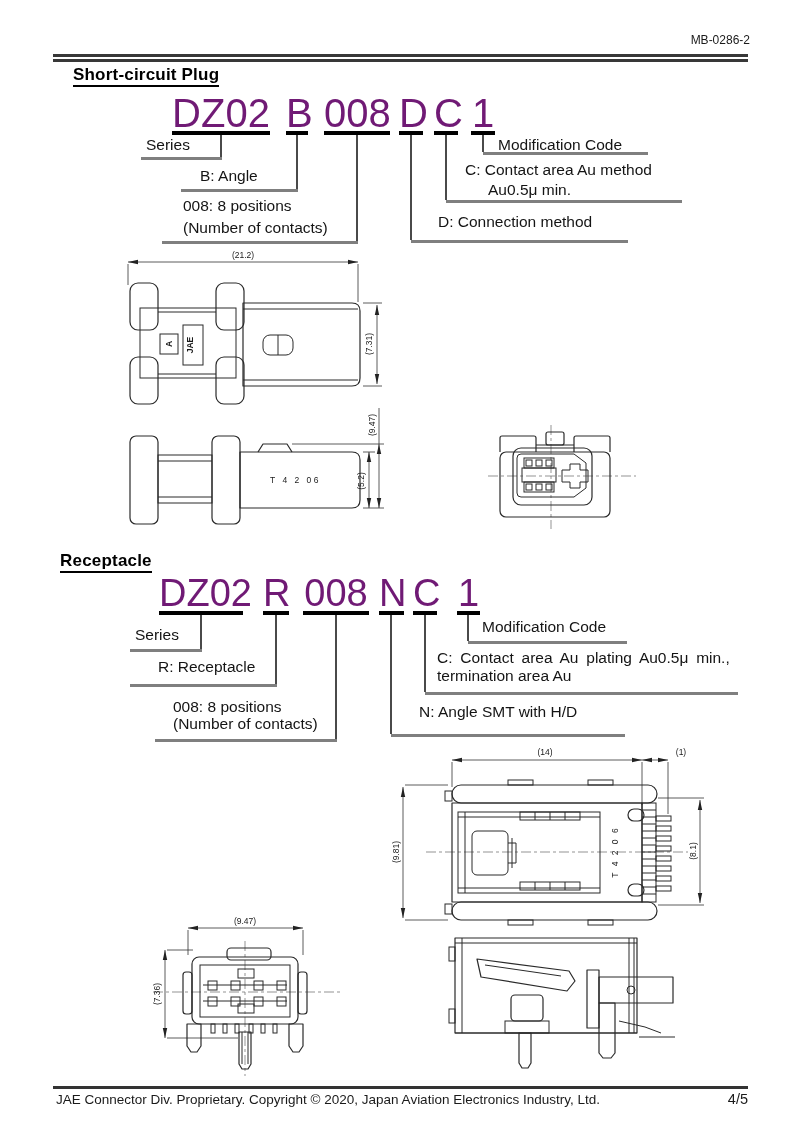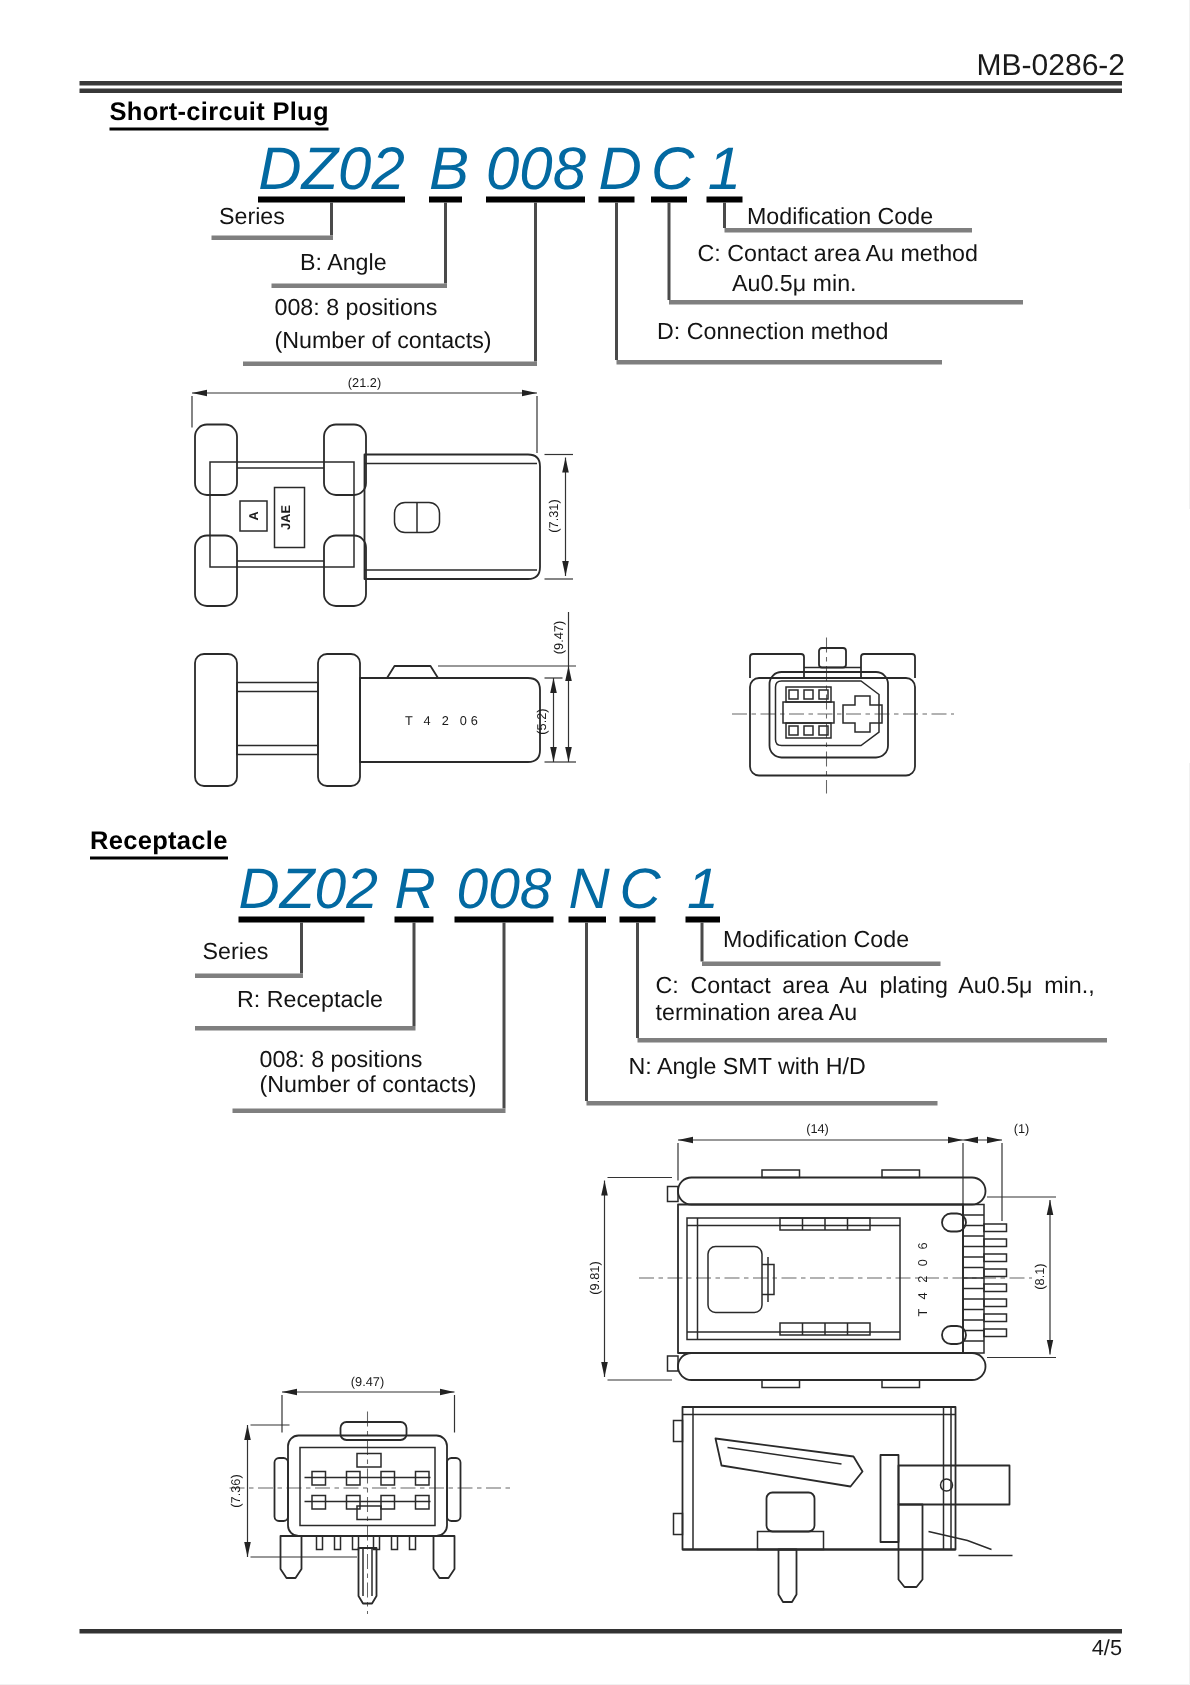--- a/index.html
+++ b/index.html
@@ -1,25 +1,25 @@
 <!DOCTYPE html>
 <html><head>
 <meta charset="utf-8">
 <style>
   html,body{margin:0;padding:0;background:#e8e8e8;}
   .page{position:relative;width:793px;height:1123px;background:#ffffff;
         font-family:"Liberation Sans",sans-serif;color:#111;overflow:hidden;margin:0 auto;}
   .abs{position:absolute;}
-  .docnum{top:33px;left:520px;width:230px;text-align:right;font-size:20px;color:#1a1a1a;}
+  .docnum{top:33px;left:520px;width:230px;text-align:right;font-size:12px;color:#1a1a1a;}
   .dbl-rule{left:53px;top:54px;width:695px;height:2px;
             border-top:3px solid #383838;border-bottom:3px solid #383838;}
   .sec-head{font-size:17px;font-weight:bold;color:#000;
             border-bottom:2px solid #000;padding-bottom:1px;letter-spacing:0.2px;}
   .pn-token{position:absolute;height:38px;font-size:40px;line-height:40px;text-align:center;
-            border-bottom:4px solid #000;color:#0369a1;white-space:nowrap;font-style:italic;}
+            border-bottom:4px solid #000;color:#701a75;white-space:nowrap;}
   .pn-token.r{height:37px;font-size:38px;line-height:38px;}
   .lbl{position:absolute;font-size:15.5px;color:#141414;white-space:nowrap;line-height:17px;}
   .hln{position:absolute;height:3px;background:#7f7f7f;}
   .vln{position:absolute;width:2px;background:#4a4a4a;}
   .ftr-rule{left:53px;top:1086px;width:695px;height:3px;background:#333;}
   .ftr-txt{left:56px;top:1092px;font-size:13.5px;color:#1a1a1a;}
   .ftr-pg{left:640px;top:1091px;width:108px;text-align:right;font-size:14.5px;color:#1a1a1a;}
   svg{position:absolute;overflow:visible;}
   svg .o{fill:none;stroke:#2a2a2a;stroke-width:1.2;stroke-linejoin:round;}
   svg .t{fill:none;stroke:#2a2a2a;stroke-width:1;}
@@ -302,15 +302,16 @@
     <path class="o" d="M166,80 h16 v50 l-4,5 h-8 l-4,-5 Z"></path>
     <path class="t" d="M186,98 L212,104 L228,110"></path>
     <line class="t" x1="206" y1="114" x2="242" y2="114"></line>
     <rect class="o" x="78" y="72" width="32" height="26" rx="4"></rect>
     <rect class="t" x="72" y="98" width="44" height="12"></rect>
     <path class="o" d="M86,110 h12 v30 l-3,5 h-6 l-3,-5 Z"></path>
     <line class="o" x1="22" y1="110" x2="204" y2="110"></line>
   </svg>
 
   <div class="abs ftr-rule"></div>
+  <div class="abs ftr-txt">JAE Connector Div. Proprietary. Copyright ©  2020, Japan Aviation Electronics Industry, Ltd.</div>
   <div class="abs ftr-pg">4/5</div>
 
 </div>
 
 </body></html>

